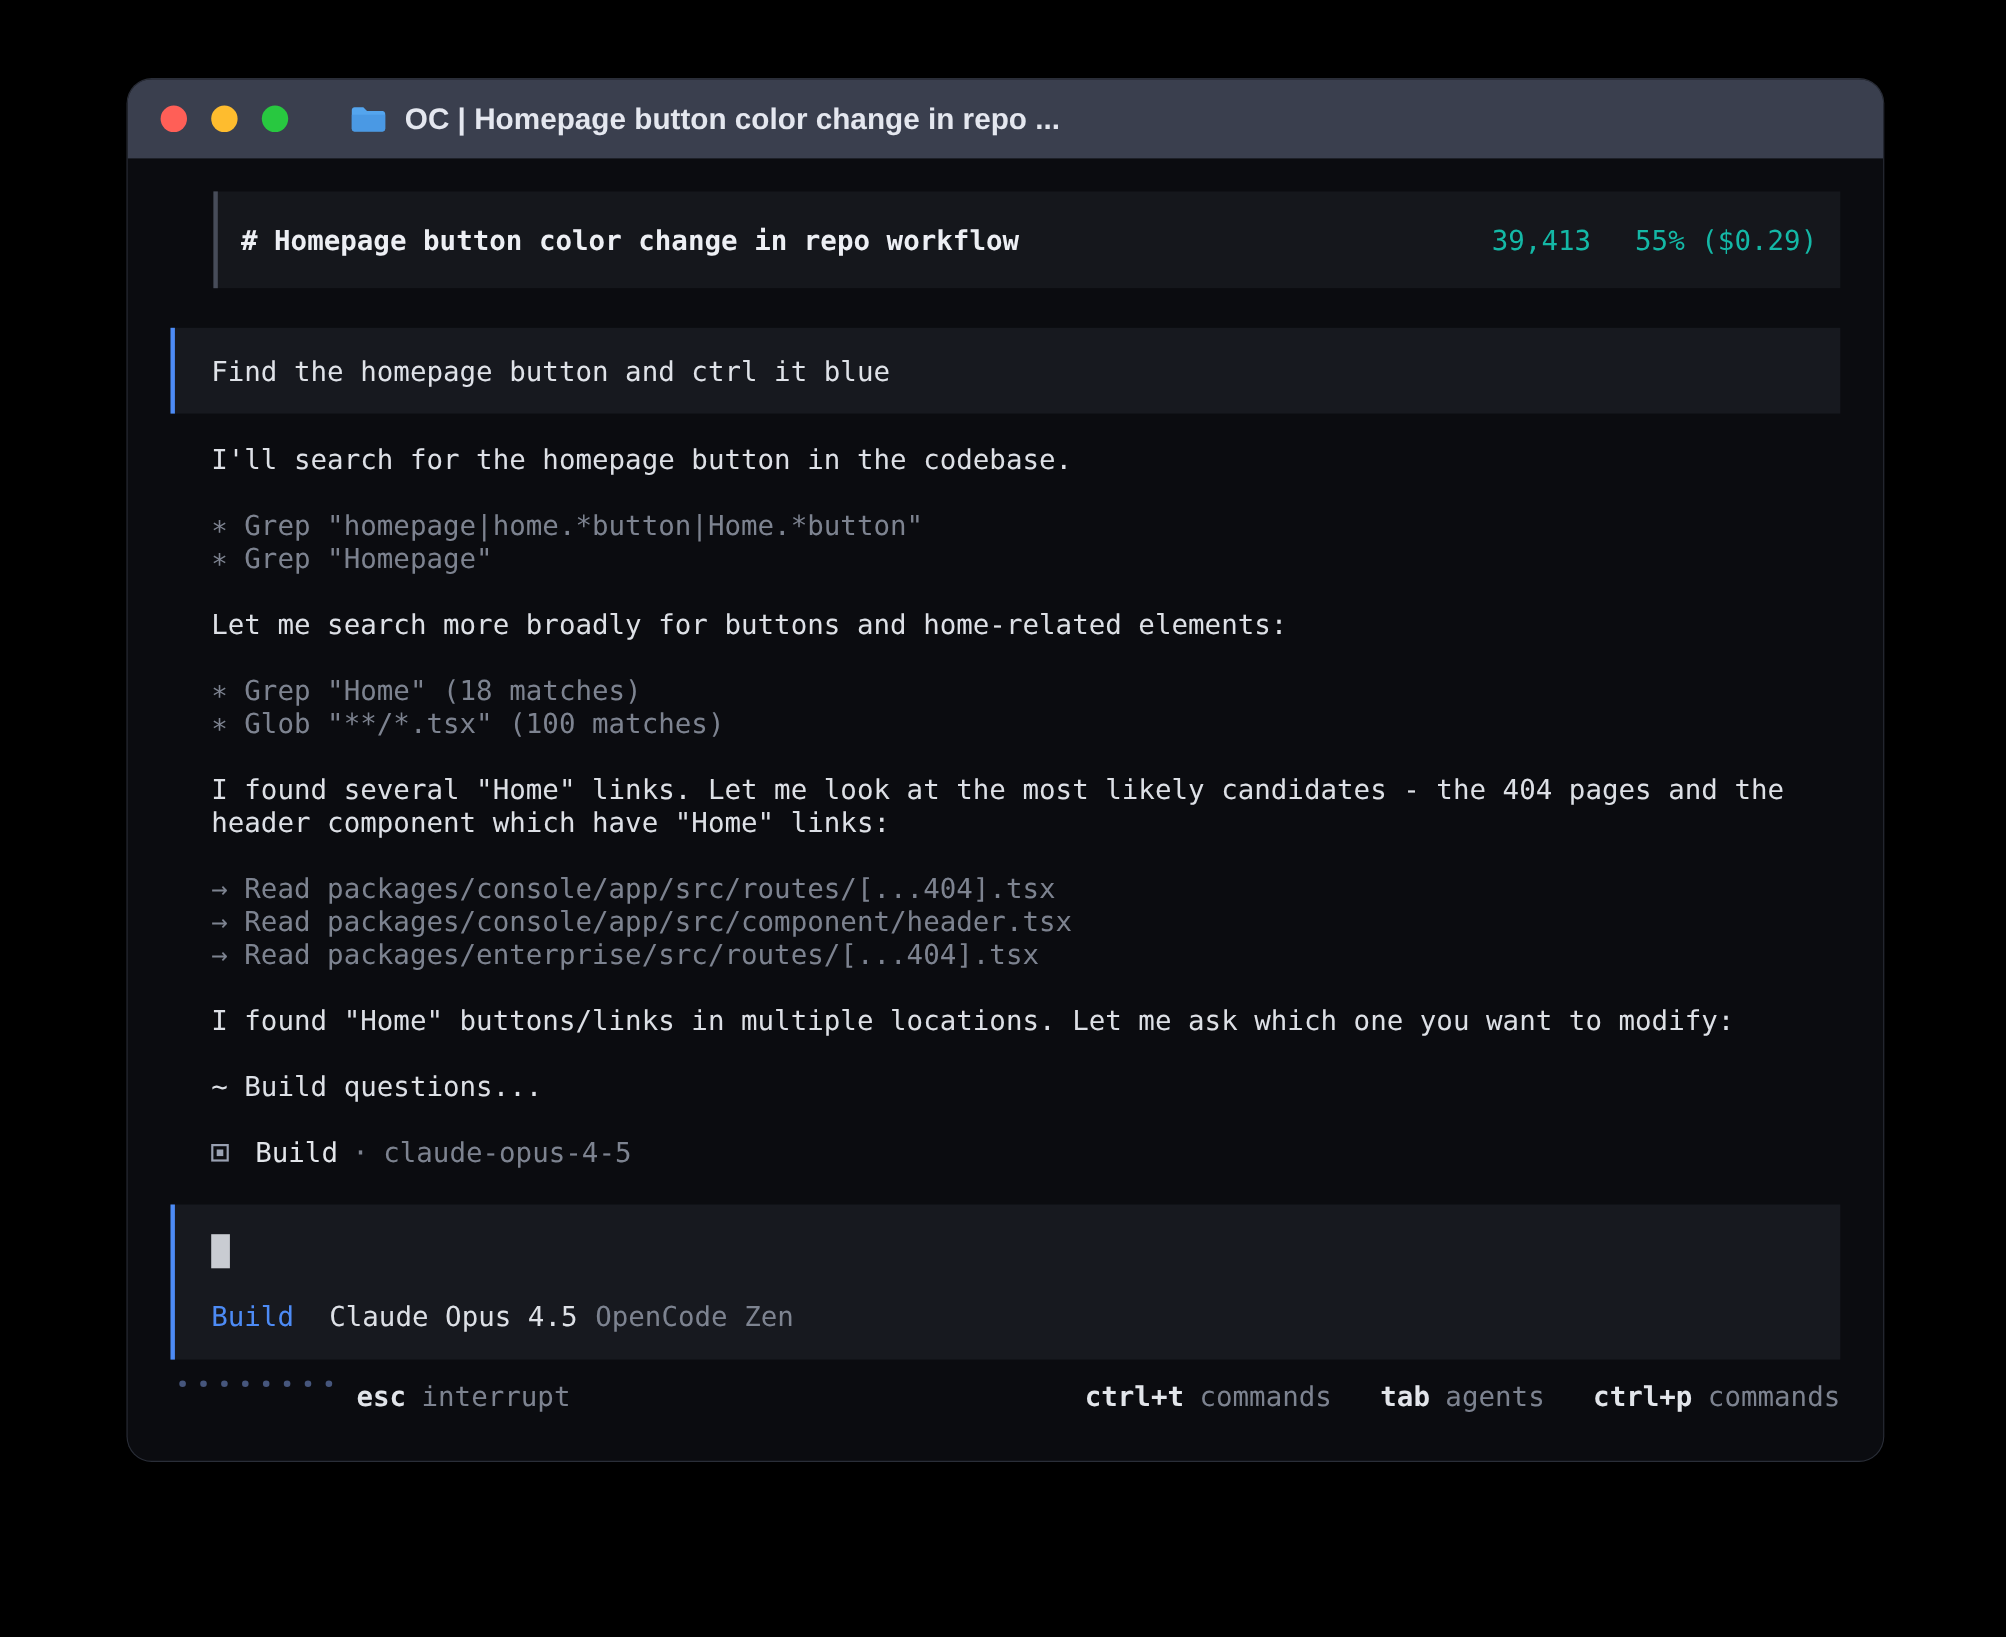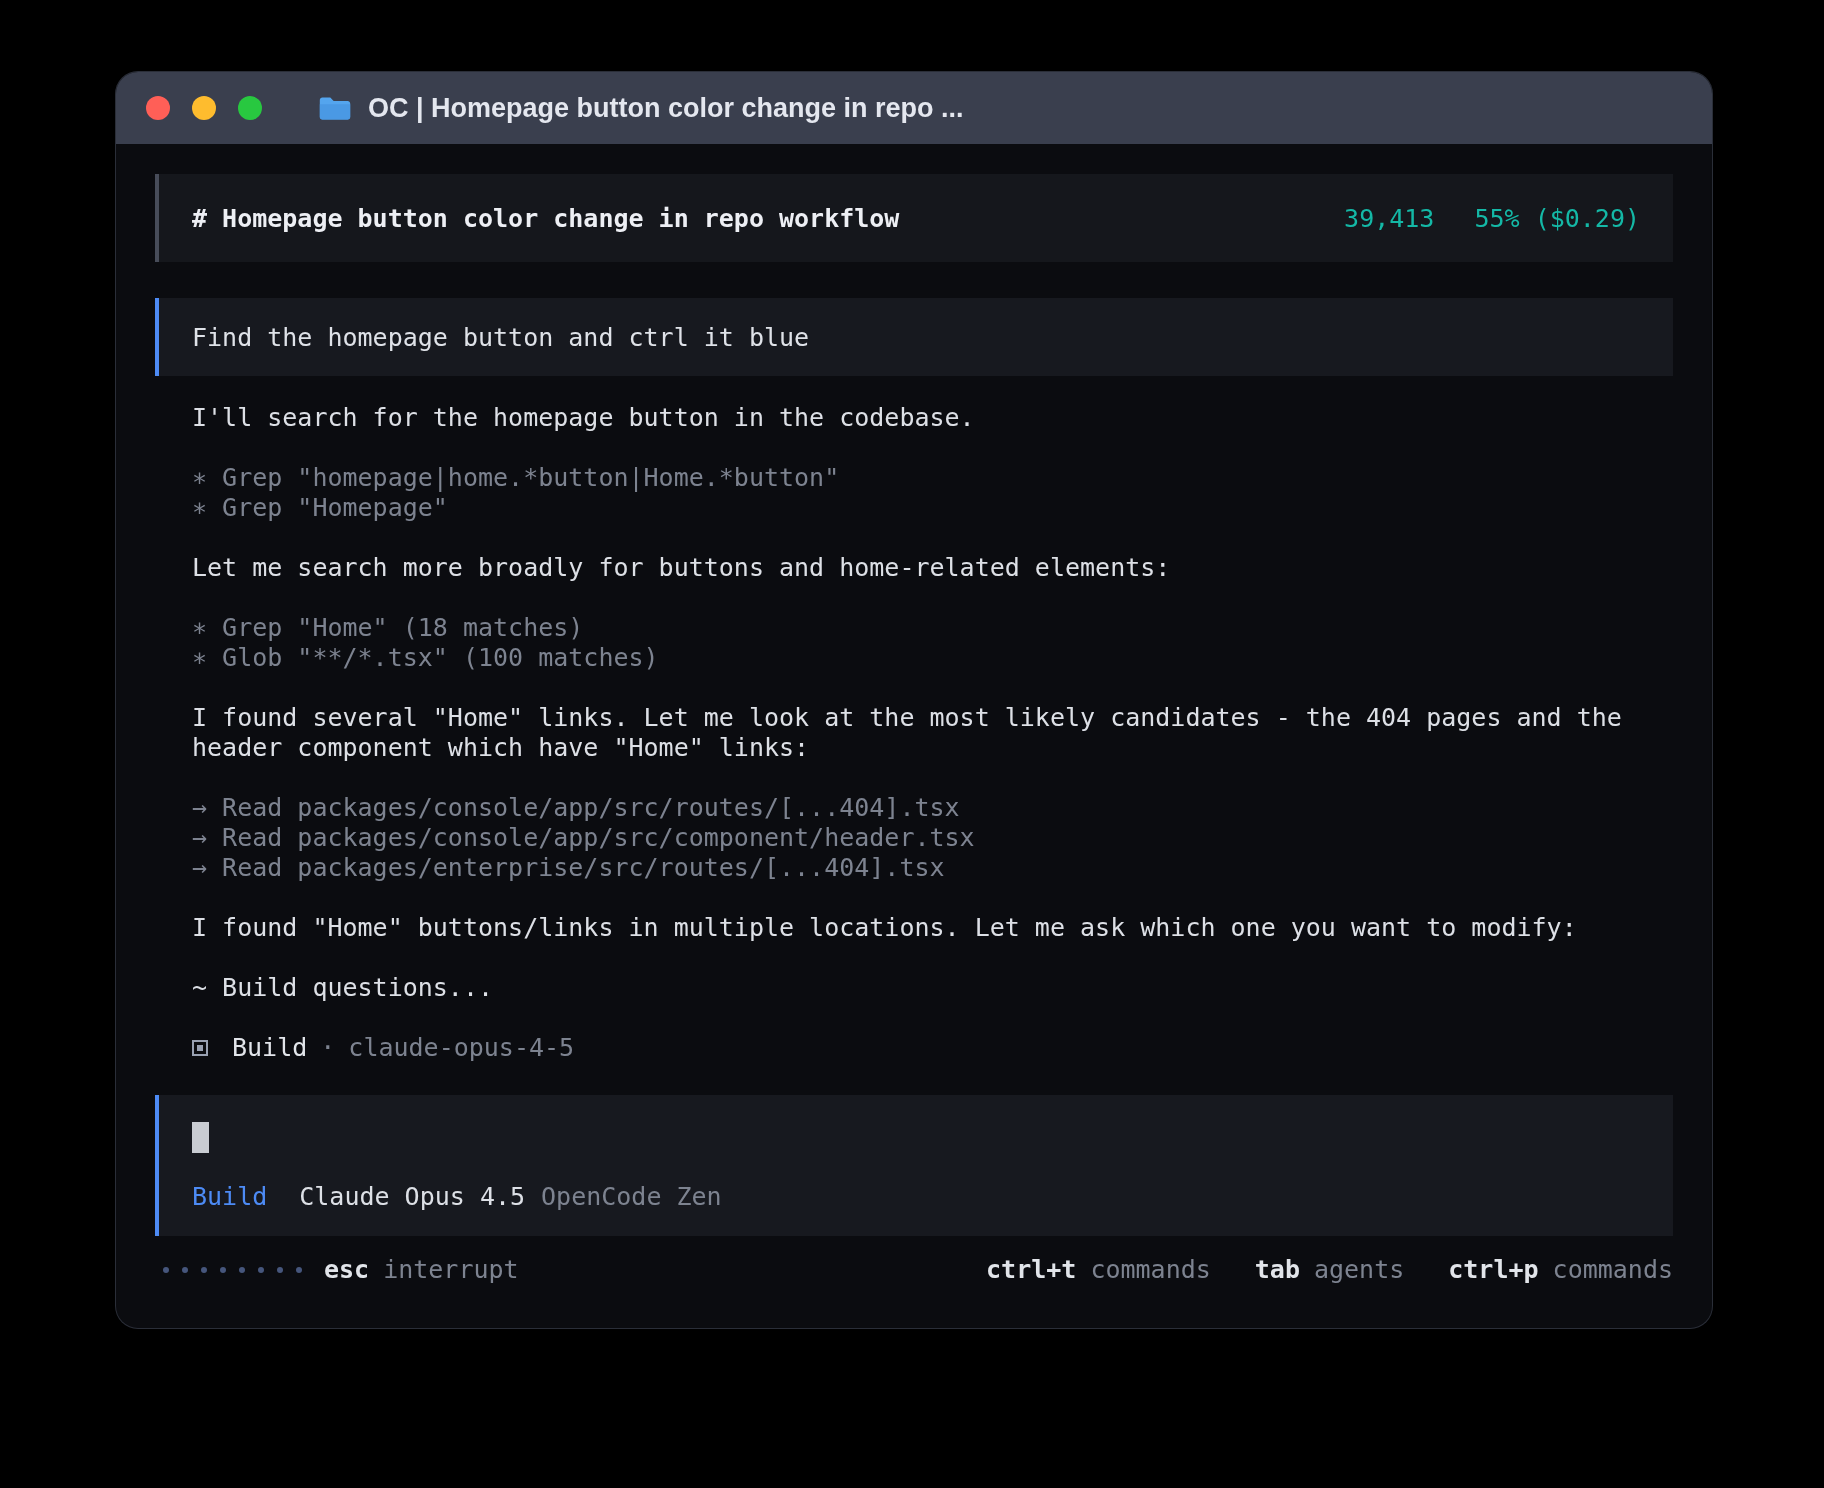--- a/index.html
+++ b/index.html
@@ -32,21 +32,22 @@
   
   .content {
     flex:1; display:flex; flex-direction:column;
     padding:0 39px; font-size:25px; color:#dde0e6;
   }
 
   .header-block {
     margin-top:30px; height:88px; flex:none;
     background:#15171c; border-left:4px solid #474c59;
     display:flex; align-items:center; justify-content:space-between;
-    padding:0 33px;
+    padding:0 21px;
+    margin-left:39px;
   }
   .header-title { font-weight:bold; color:#edeff4; white-space:nowrap; }
   .header-stats { color:#14b8a6; display:flex; gap:40px; white-space:nowrap; }
 
   .user-block {
     margin-top:36px; height:78px; flex:none;
     background:#17191f; border-left:4px solid #4d8bf5;
     display:flex; align-items:center; padding:0 33px; color:#dfe2e8;
     white-space:nowrap;
   }
@@ -76,21 +77,21 @@
   .mode-label { color:#4d8bf5; }
   .model-label { color:#dde0e6; margin-left:32px; }
   .provider-label { color:#7d8390; margin-left:16px; }
 
   
   .statusbar {
     margin-top:auto; flex:none; padding:0 0 44px;
     display:flex; align-items:center; justify-content:space-between;
     white-space:nowrap;
   }
-  .sb-left { display:flex; align-items:center; }
+  .sb-left { display:flex; align-items:flex-start; }
   .dots { display:flex; align-items:center; gap:13px; margin:0 22px 0 8px; }
   .dot { width:6px; height:6px; border-radius:50%; background:#46567c; }
   .hint { display:flex; align-items:baseline; }
   .key { font-weight:bold; color:#e2e5ea; }
   .hint-label { color:#7d8390; margin-left:14px; }
   .sb-right { display:flex; gap:44px; }
 </style>
 </head>
 <body>
 

